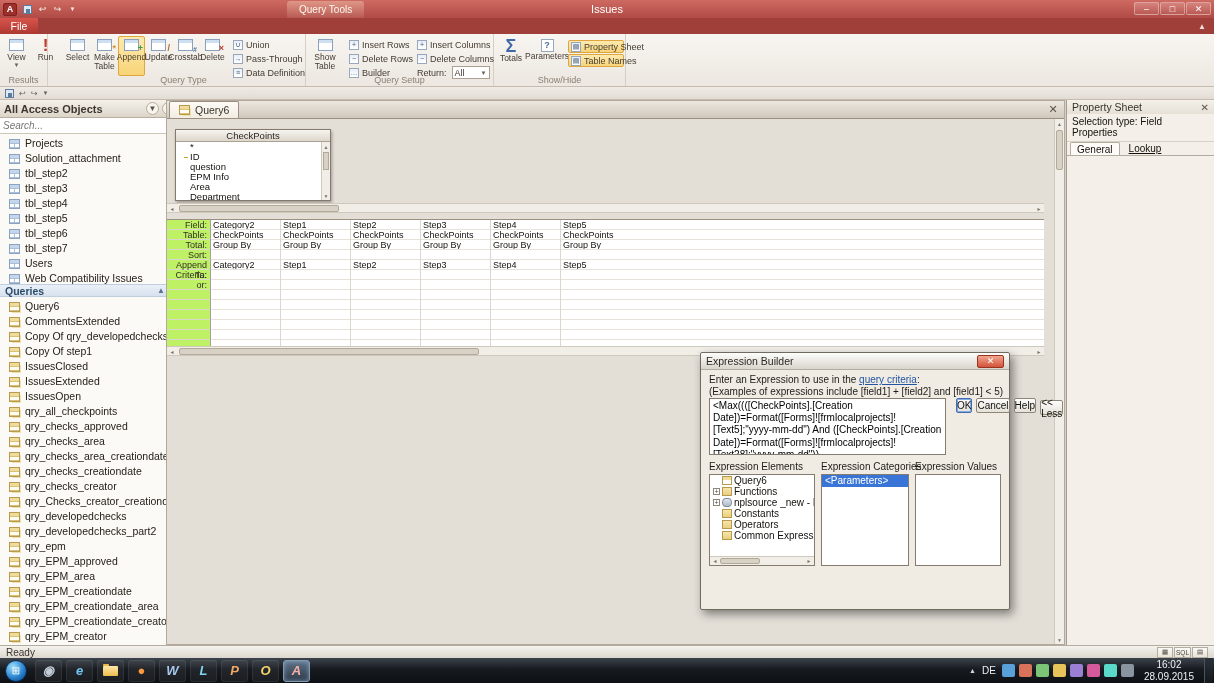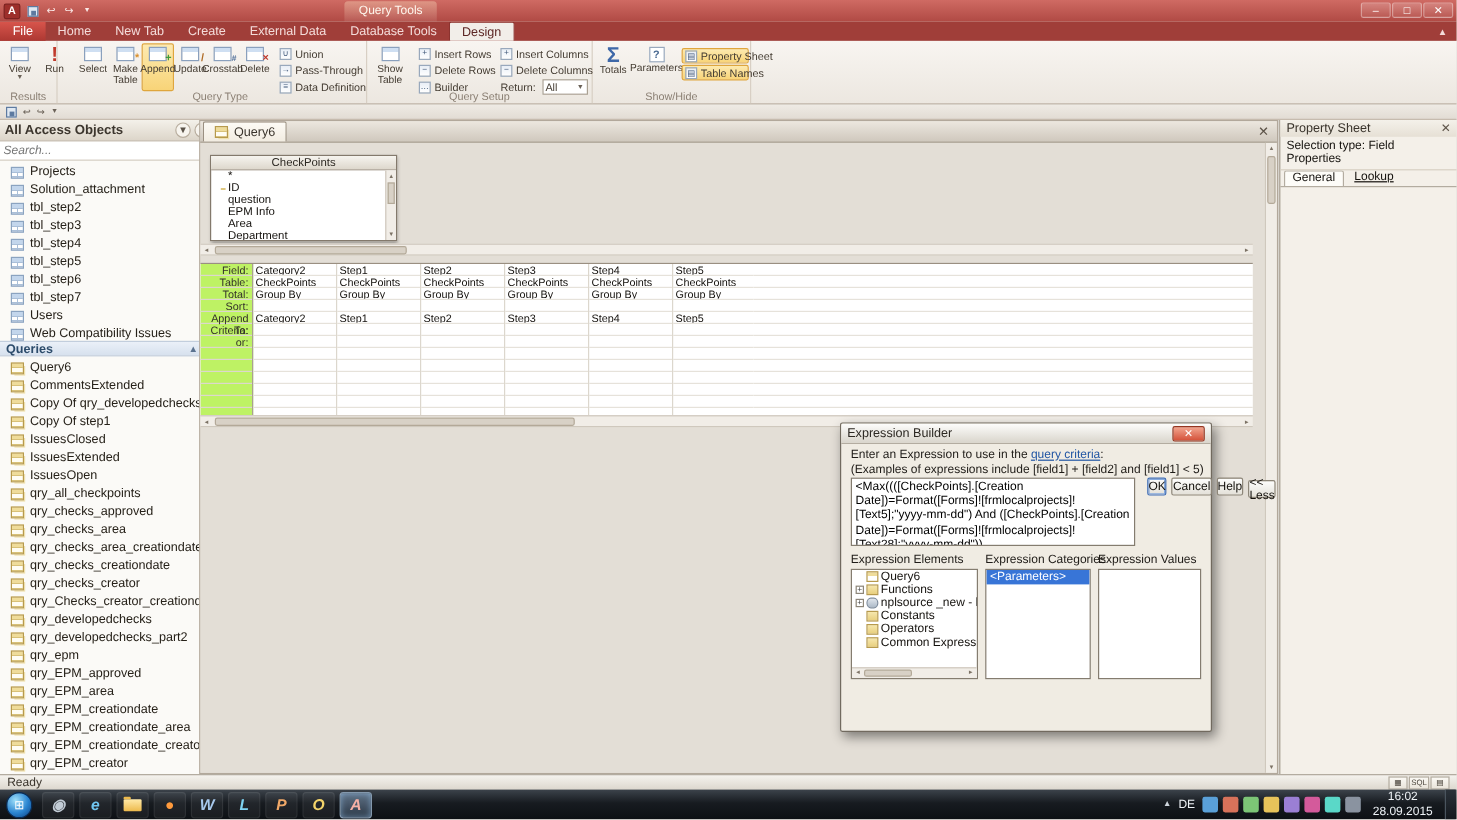--- a/index.html
+++ b/index.html
@@ -134,21 +134,21 @@
   .lbhscroll{position:absolute;left:0;right:0;bottom:0;height:9px;background:#f1ede7;border-top:1px solid #cfc8bd}
   .cat-item{height:12px;font-size:10px;line-height:12px;padding:0 3px;white-space:nowrap}
   .cat-item.selected{background:#3875d7;color:#fff}
 
   
   .props{position:absolute;right:0;top:100px;width:148px;bottom:38px;background:#f4f0e9;border-left:1px solid #a69d90}
   .pstitle{height:14px;display:flex;align-items:center;padding:0 5px;font-size:10.5px;color:#39332b;background:linear-gradient(#f4f1ea,#e6e0d5)}
   .psclose{margin-left:auto;font-size:10px;color:#5c5348}
   .pssel{font-size:10px;padding:2px 5px 3px;color:#14110d;border-bottom:1px solid #d8d0c2}
   .pstabs{display:flex;align-items:flex-end;height:14px;padding-left:3px;gap:3px;border-bottom:1px solid #b3aca0}
-  .pstab{height:13px;display:flex;padding:0 6px;font-size:10px;color:#14110d}
+  .pstab{height:13px;display:flex;align-items:center;padding:0 6px;font-size:10px;color:#14110d}
   .pstab.active{background:#fdfcf8;border:1px solid #b3aca0;border-bottom:0;border-radius:2px 2px 0 0}
   .pstab.lookup{text-decoration:underline}
   .ps-row{display:flex;height:13px;border-bottom:1px solid #e4dccd;align-items:center}
   .ps-rowlabel{width:66px;flex:0 0 66px;font-size:10px;padding-left:5px;color:#14110d;border-right:1px solid #e4dccd;white-space:nowrap;overflow:hidden}
   .ps-rowval{flex:1;height:100%;background:#fdfcf8}
 
   
   .statusbar{position:absolute;left:0;right:0;bottom:25px;height:13px;background:linear-gradient(#f5f3ee,#dcd7ce);border-top:1px solid #b3aca0;display:flex;align-items:center;padding:0 6px;font-size:10px;color:#39332b;z-index:31}
   .sbviews{margin-left:auto;display:flex;gap:1px}
   .sbbtn{min-width:16px;height:11px;border:1px solid #b3aca0;background:linear-gradient(#fbf9f4,#e9e4da);font-size:6.5px;display:flex;align-items:center;justify-content:center;color:#4a443b;padding:0 1px}
@@ -178,51 +178,31 @@
   <div class="titlebar">
     <div class="appicon">A</div>
     <div class="qat">
       <span class="qicon16">
           <span class="disk"></span>
         </span>
       <span class="qicon16">↩</span>
       <span class="qicon16">↪</span>
       <span class="qicon16" style="font-size:6px">▼</span>
     </div>
+    <div class="wtitle">Issues</div>
     <div class="ctxtab">Query Tools</div>
     <div class="winbtns">
       <div class="winbtn">–</div>
       <div class="winbtn">□</div>
       <div class="winbtn">✕</div>
     </div>
   </div>
 
   <div class="tabrow">
     <div class="filetab">File</div>
-    <div style="display:flex;align-items:flex-end">
-
-    <div class="rtab">
-          <span>Home</span>
-        </div>
-        <div class="rtab">
-          <span>New Tab</span>
-        </div>
-        <div class="rtab">
-          <span>Create</span>
-        </div>
-        <div class="rtab">
-          <span>External Data</span>
-        </div>
-        <div class="rtab">
-          <span>Database Tools</span>
-        </div>
-        <div class="rtab active">
-          <span>Design</span>
-        </div>
-      </div>
     <div class="ribmin">▲</div>
   </div>
 
   <div class="ribbon">
 
     <div class="rgroup g-results">
       <div class="bigbtn" style="left:3px">
         <span class="qicon"></span>
         <span>View</span>
         <span class="caret">▼</span>

